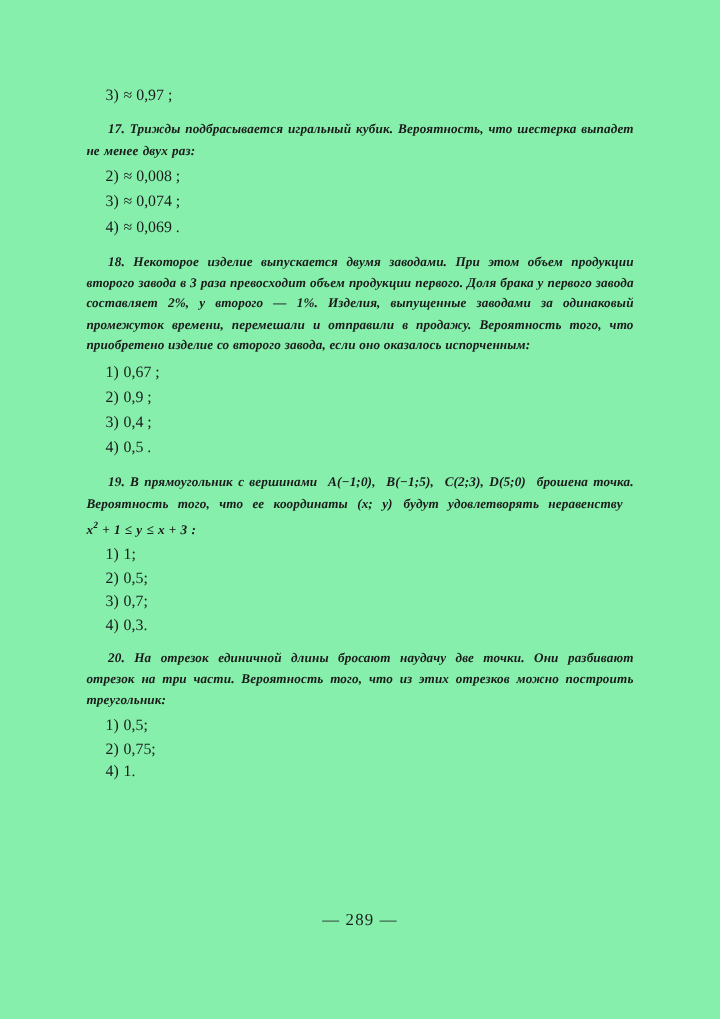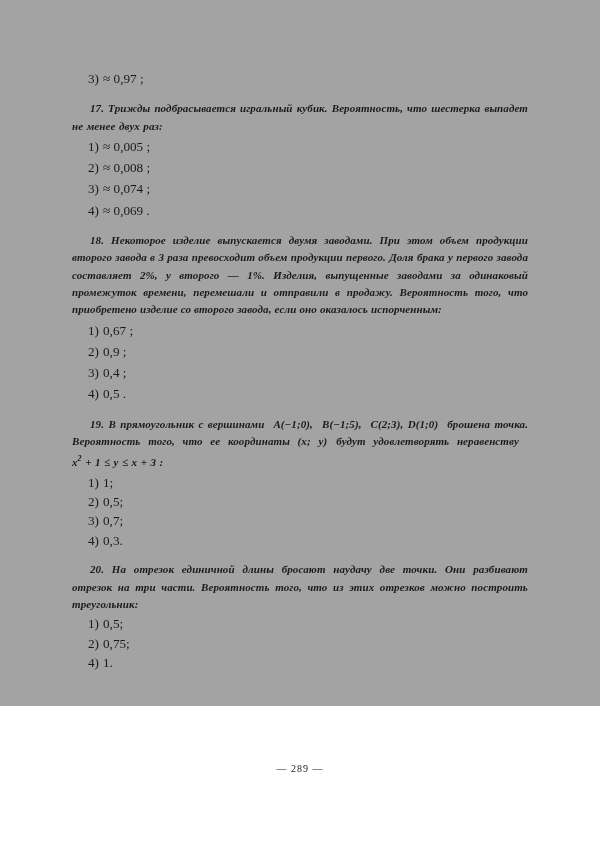--- a/index.html
+++ b/index.html
@@ -13,22 +13,22 @@
     position: relative;
     font-family: "Liberation Serif", "DejaVu Serif", serif;
     color: #1a1a1a;
     overflow: hidden;
   }
 
   #page {
     position: absolute;
     left: 0; top: 0;
     width: 600px;
-    height: 706px;
-    background: #a3a3a3;
+    height: 849px;
+    background: #86efac;
     text-decoration: underline;
   }
 
   #text-column {
     position: absolute;
     left: 72px;
     top: 68px;
     width: 456px;
   }
 
@@ -87,21 +87,21 @@
 
   
   #footer {
     position: absolute;
     left: 0;
     top: 758px;
     width: 600px;
     text-align: center;
   }
   #page-number {
-    font-size: 10px;
+    font-size: 14px;
     font-family: "Liberation Serif", "DejaVu Serif", serif;
     color: #1c1c1c;
     letter-spacing: 1px;
   }
 </style>
 </head>
 <body>
 
 <div id="page">
 
@@ -109,23 +109,20 @@
 
     <ul class="options block first">
       <li>
         <span class="opt-num">3)</span><span class="opt-val">≈ 0,97 ;</span>
       </li>
     </ul>
 
     <div class="block">
       <p class="problem-para">17.  Трижды  подбрасывается  игральный  кубик.  Вероятность, что шестерка выпадет не менее двух раз:</p>
       <ul class="options after-para">
-        <li>
-          <span class="opt-num">1)</span><span class="opt-val">≈ 0,005 ;</span>
-        </li>
         <li>
           <span class="opt-num">2)</span><span class="opt-val">≈ 0,008 ;</span>
         </li>
         <li>
           <span class="opt-num">3)</span><span class="opt-val">≈ 0,074 ;</span>
         </li>
         <li>
           <span class="opt-num">4)</span><span class="opt-val">≈ 0,069 .</span>
         </li>
       </ul>
@@ -145,21 +142,21 @@
         </li>
         <li>
           <span class="opt-num">4)</span><span class="opt-val">0,5 .</span>
         </li>
       </ul>
     </div>
 
     <div class="block">
       <p class="problem-para">
         <span>19.  В  прямоугольник  с  вершинами</span><span class="spw"></span><span class="mathchunk mi">A(−1;0)</span>,<span class="spw"></span><span class="mathchunk mi">B(−1;5)</span>,<span class="spw"></span><span class="mathchunk mi">C(2;3)</span>,
-        <span class="mathchunk mi">D(1;0)</span><span class="spw"></span><span>брошена  точка.  Вероятность  того,  что  ее  координаты</span>
+        <span class="mathchunk mi">D(5;0)</span><span class="spw"></span><span>брошена  точка.  Вероятность  того,  что  ее  координаты</span>
         <span class="mathchunk mi">(x; y)</span><span class="spw"></span><span>будут  удовлетворять  неравенству</span><span class="spw"></span><span class="mathchunk"><span class="mi">x</span><span class="sup">2</span> <span class="mi">+ 1 ≤ y ≤ x + 3 :</span></span>
       </p>
       <ul class="options compact after-para">
         <li>
           <span class="opt-num">1)</span><span class="opt-val">1;</span>
         </li>
         <li>
           <span class="opt-num">2)</span><span class="opt-val">0,5;</span>
         </li>
         <li>

